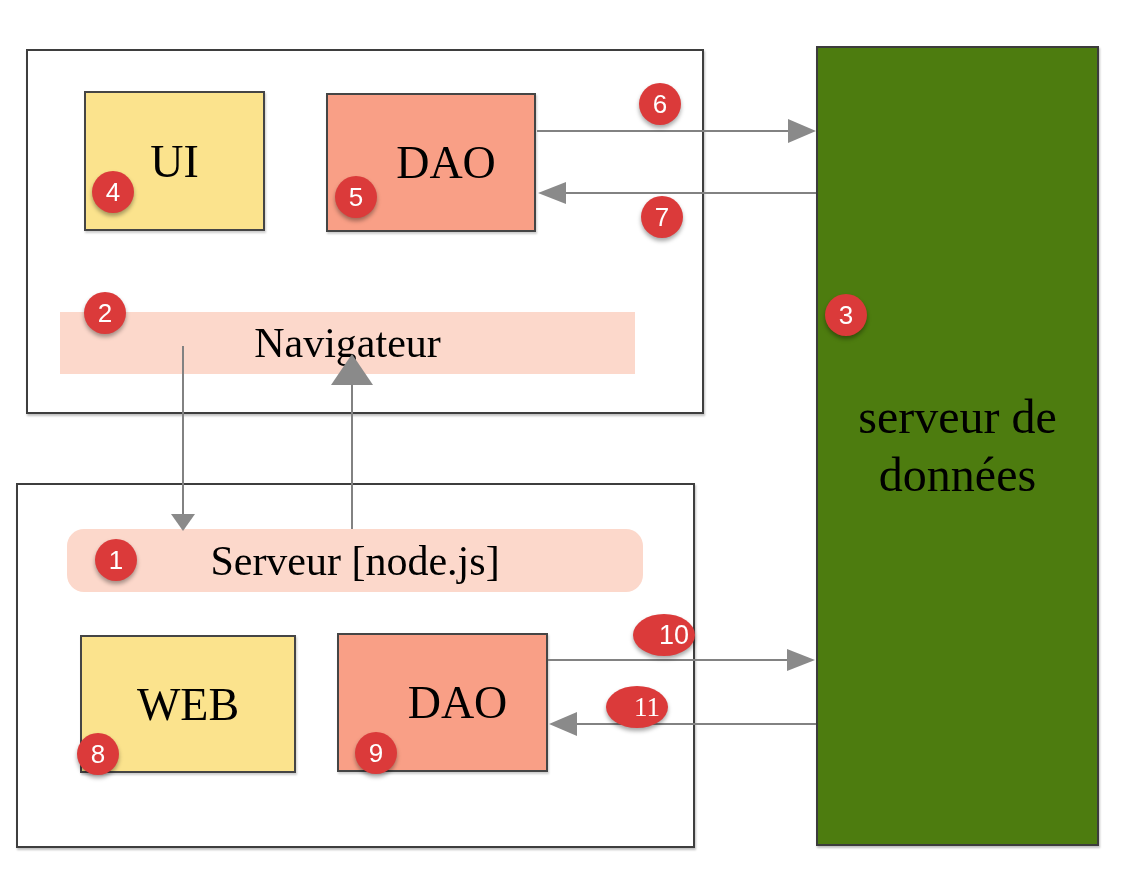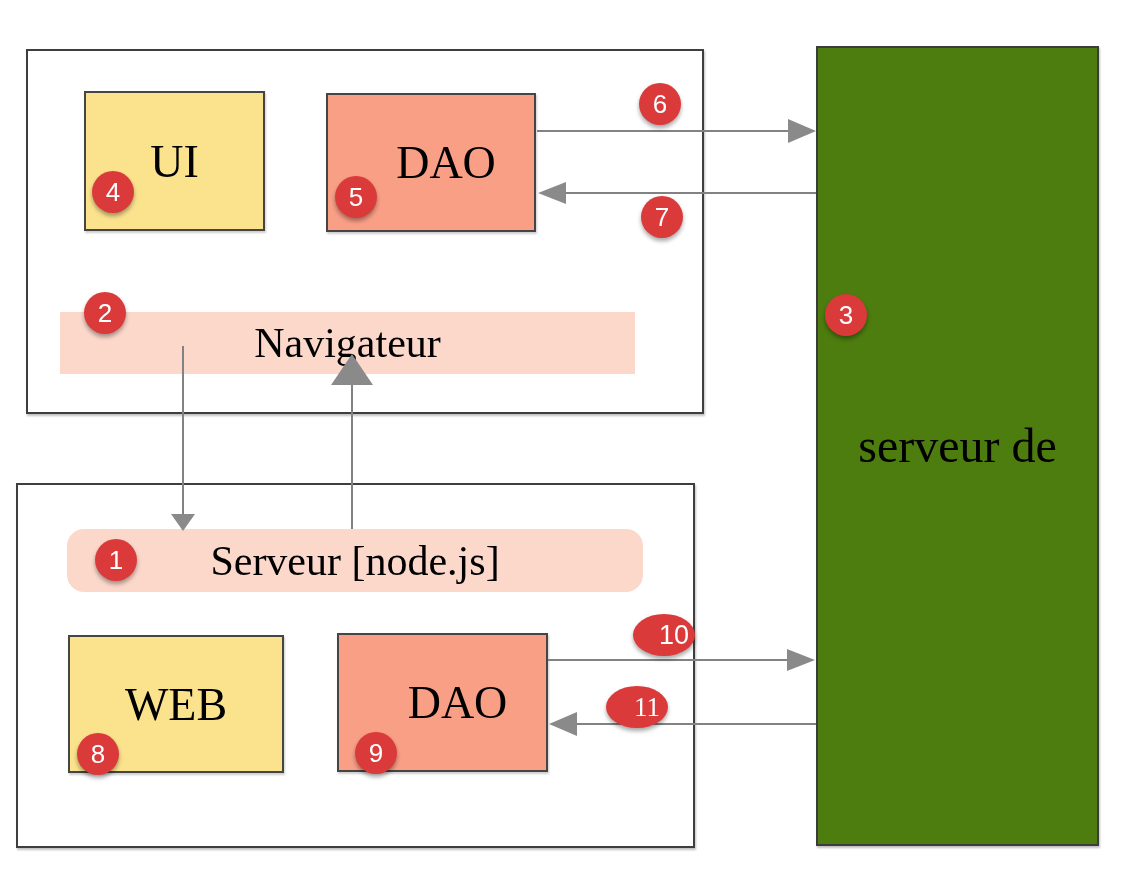--- a/index.html
+++ b/index.html
@@ -29,21 +29,21 @@
     justify-content: center;
     border: 2px solid #454545;
     box-sizing: border-box;
     font-size: 46px;
     box-shadow: 1px 2px 2px rgba(0,0,0,0.2);
   }
   .box-yellow { background: #fbe38d; }
   .box-salmon { background: #f99f86; padding-left: 30px; }
   .box-ui   { left: 84px;  top: 91px;  width: 181px; height: 140px; }
   .box-daoc { left: 326px; top: 93px;  width: 210px; height: 139px; }
-  .box-web  { left: 68px;  top: 635px; width: 216px; height: 138px; text-align: center; }
+  .box-web  { left: 80px;  top: 635px; width: 216px; height: 138px; text-align: center; }
   .box-daos { left: 337px; top: 633px; width: 211px; height: 139px; }
 
   .bar {
     position: absolute;
     display: flex;
     align-items: center;
     justify-content: center;
     background: #fcd8cb;
     font-size: 42px;
   }
@@ -123,20 +123,21 @@
   </div>
   <div class="box box-yellow box-web">
     <span>WEB</span>
   </div>
   <div class="box box-salmon box-daos">
     <span>DAO</span>
   </div>
 
   <div class="db-box">
     <span>serveur de</span>
+    <span>données</span>
   </div>
 
   <svg class="arrows" width="1126" height="874" viewBox="0 0 1126 874">
     <g stroke="#828282" stroke-width="2" fill="#8a8a8a">
       <g>
         <line x1="537" y1="131" x2="790" y2="131"></line>
         <polygon points="816,131 788,119 788,143" stroke="none"></polygon>
       </g>
       <g>
         <line x1="816" y1="193" x2="564" y2="193"></line>

